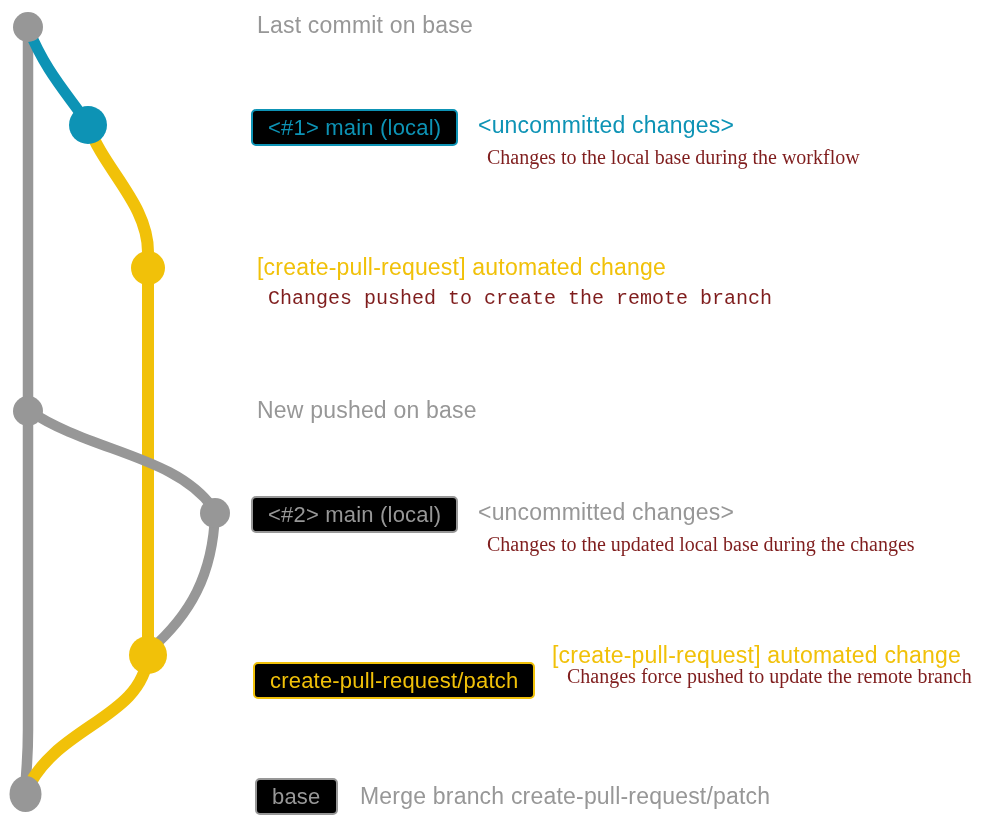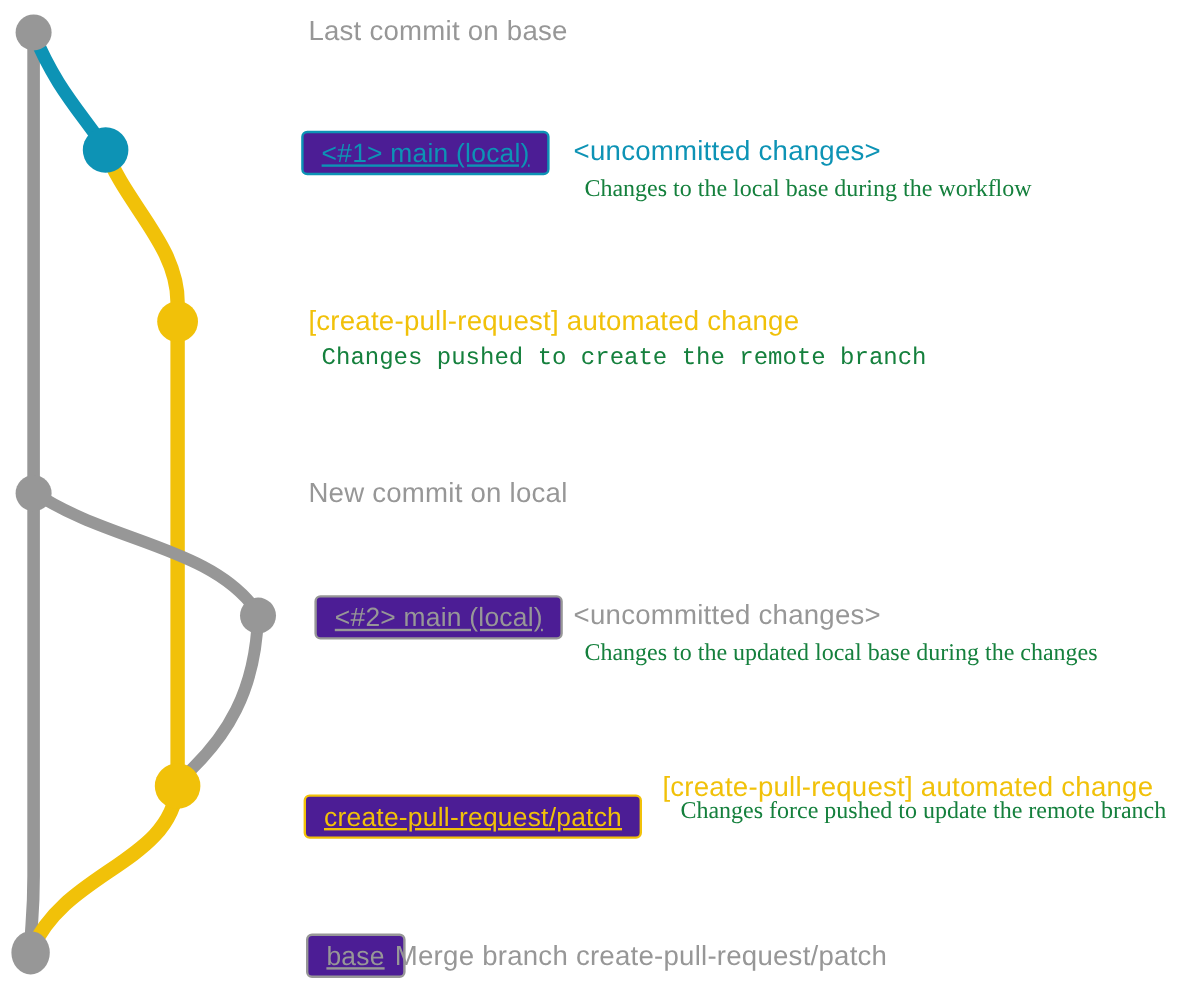--- a/index.html
+++ b/index.html
@@ -11,33 +11,32 @@
     font-family: "Liberation Sans", sans-serif;
   }
   .abs { position: absolute; white-space: nowrap; }
   .sans { font-size: 23px; letter-spacing: 0.2px; line-height: 1.1; }
   .gray   { color: var(--base_gray); }
   .teal   { color: var(--local_blue); }
   .yellow { color: var(--branch_yellow); }
   .note {
     font-family: "Liberation Serif", serif;
     font-size: 20px;
-    color: #15803d;
+    color: #7f1d1d;
     line-height: 1.1;
   }
   .ref-box {
     display: inline-block;
     border: 2px solid currentColor;
     border-radius: 5px;
     padding: 4px 15px;
     font-size: 22px;
     line-height: 25px;
     letter-spacing: 0.2px;
-    background: #4c1d95;
-    text-decoration: underline;
+    background: #000000;
   }
   #graph-svg { position: absolute; left: 0; top: 0; }
   .stroke-gray   { stroke: var(--base_gray);     fill: none; }
   .stroke-teal   { stroke: var(--local_blue);    fill: none; }
   .stroke-yellow { stroke: var(--branch_yellow); fill: none; }
   .fill-gray   { fill: var(--base_gray);     stroke: none; }
   .fill-teal   { fill: var(--local_blue);    stroke: none; }
   .fill-yellow { fill: var(--branch_yellow); stroke: none; }
 </style>
 </head>
@@ -66,24 +65,24 @@
 
 <div class="abs sans gray" style="left:257px; top:13px;text-align:center;">Last commit on base</div>
 
 <div class="abs ref-box teal" style="left:251px; top:109px;">&lt;#1&gt; main (local)</div>
 <div class="abs sans teal" style="left:478px; top:113px;">&lt;uncommitted changes&gt;</div>
 <div class="abs note" style="left:487px; top:146px;">Changes to the local base during the workflow</div>
 
 <div class="abs sans yellow" style="left:257px; top:255px;">[create-pull-request] automated change</div>
 <div class="abs note" style="left:268px; top:288px;font-family:Liberation Mono, monospace;">Changes pushed to create the remote branch</div>
 
-<div class="abs sans gray" style="left:257px; top:398px;">New commit on local</div>
+<div class="abs sans gray" style="left:257px; top:398px;">New pushed on base</div>
 
-<div class="abs ref-box gray" style="left:262px; top:496px;">&lt;#2&gt; main (local)</div>
+<div class="abs ref-box gray" style="left:251px; top:496px;">&lt;#2&gt; main (local)</div>
 <div class="abs sans gray" style="left:478px; top:500px;">&lt;uncommitted changes&gt;</div>
 <div class="abs note" style="left:487px; top:533px;">Changes to the updated local base during the changes</div>
 
 <div class="abs ref-box yellow" style="left:253px; top:639px;margin-top:23px;">create-pull-request/patch</div>
 <div class="abs sans yellow" style="left:552px; top:643px;">[create-pull-request] automated change</div>
 <div class="abs note" style="left:567px; top:665px;">Changes force pushed to update the remote branch</div>
 
 <div class="abs ref-box gray" style="left:255px; top:778px;">base</div>
-<div class="abs sans gray" style="left:329px; top:784px;text-align:right;">Merge branch create-pull-request/patch</div>
+<div class="abs sans gray" style="left:360px; top:784px;text-align:right;">Merge branch create-pull-request/patch</div>
 
 </body></html>

